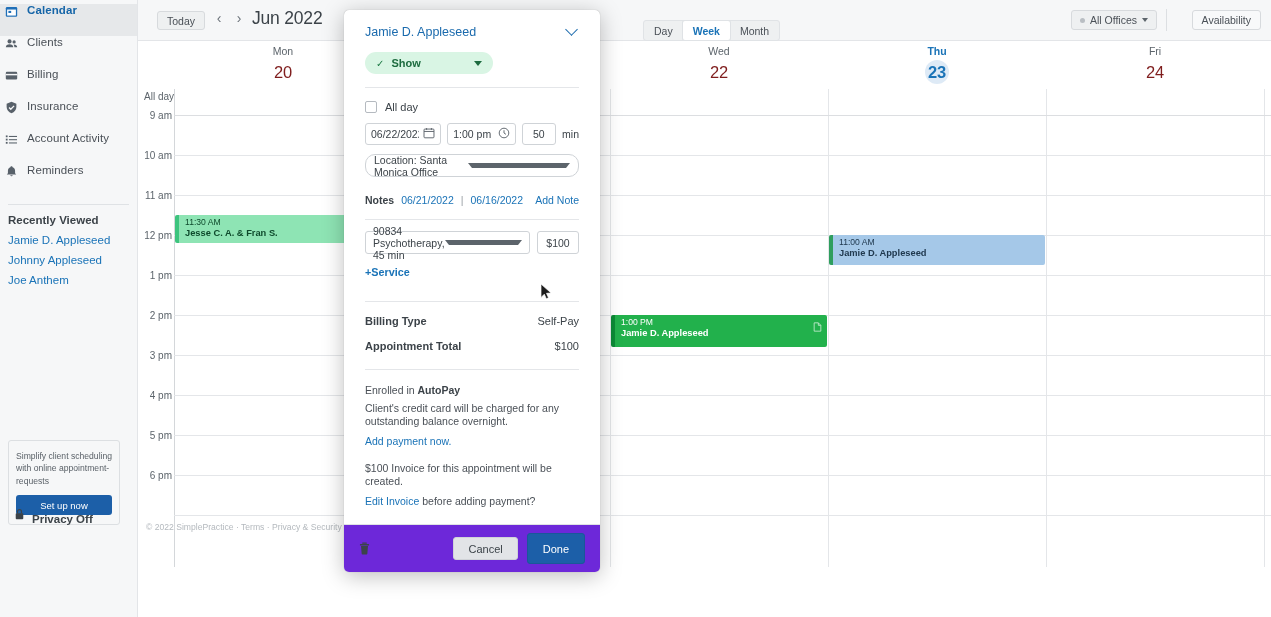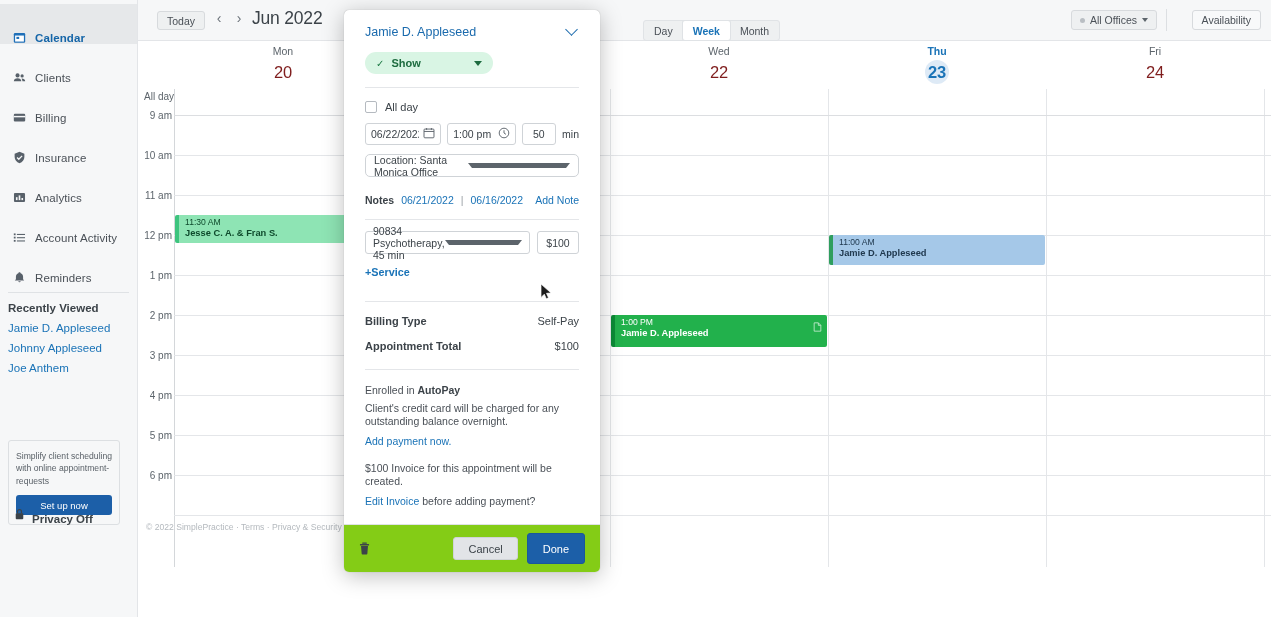--- a/index.html
+++ b/index.html
@@ -13,22 +13,22 @@
 
   
   .sidebar {
     position: absolute; left: 0; top: 0;
     width: 138px; height: 617px;
     background: #f6f7f8;
     border-right: 1px solid #e3e5e8;
   }
   .nav-list { padding-top: 4px; }
   .nav-item {
-    display: flex; align-items: flex-end;
-    height: 40px; padding-left: 12px;
+    display: flex; align-items: flex-start;
+    height: 32px; padding-left: 4px;
     gap: 9px; cursor: pointer;
   }
   .nav-item.active { background: #e6e8ea; }
   .nav-icon {
     width: 14px; height: 14px;
     display: flex; align-items: center; justify-content: center;
     flex: 0 0 14px; color: #58616a;
   }
   .nav-item.active .nav-icon { color: #1f6fb8; }
   .nav-label {
@@ -228,21 +228,21 @@
   .field input {
     border: none; outline: none; width: 100%;
     font-size: 10.5px; color: #3c4349;
     font-family: "Liberation Sans", sans-serif; background: transparent;
   }
   .field-dur input { text-align: center; }
   .min-lbl { font-size: 10.5px; color: #3c4349; }
 
   .select-box {
     margin-top: 9px; height: 23px; width: 100%;
-    border: 1px solid #cfd3d7; border-radius: 5px; background: #fff;
+    border: 1px solid #cfd3d7; border-radius: 10px; background: #fff;
     display: flex; align-items: center; padding: 0 8px; cursor: pointer;
   }
   .select-box span { flex: 1; font-size: 10.5px; color: #3c4349; }
   .caret-gray {
     width: 0; height: 0; border-left: 4px solid transparent;
     border-right: 4px solid transparent; border-top: 5px solid #5c646b;
   }
 
   .notes-row { display: flex; align-items: center; margin-top: 17px; gap: 7px; }
   .notes-lbl { font-size: 10.5px; font-weight: 700; color: #3c4349; }
@@ -271,21 +271,21 @@
   .kv-key { font-size: 11px; font-weight: 700; color: #3c4349; }
   .kv-val { font-size: 11px; color: #3c4349; }
   .sep3 { height: 1px; background: #e4e6e9; margin-top: 17px; }
 
   .autopay-lbl { font-size: 10.5px; color: #4a5057; margin-top: 14px; }
   .autopay-lbl b { font-weight: 700; color: #3c4349; }
   .para { font-size: 10.5px; color: #4a5057; line-height: 1.27; margin-top: 6px; }
   .inline-link { color: #1a73b7; cursor: pointer; }
 
   .modal-footer {
-    height: 48px; background: #84cc16; border-top: 1px solid #dfe2e5;
+    height: 48px; background: #6d28d9; border-top: 1px solid #dfe2e5;
     border-radius: 0 0 5px 5px;
     display: flex; align-items: center; padding: 0 15px; gap: 9px;
   }
   .trash-btn { cursor: pointer; display: flex; align-items: center; }
   .btn-cancel {
     margin-left: auto; height: 23px; padding: 0 14px;
     background: #e2e4e7; border: 1px solid #d0d3d7; border-radius: 3px;
     font-size: 11px; color: #3c4349; cursor: pointer;
     font-family: "Liberation Sans", sans-serif;
   }
@@ -345,31 +345,20 @@
       <div class="nav-item">
         <span class="nav-icon">
           <svg width="13" height="13" viewBox="0 0 16 16">
               <path d="M8 1l6 2.3v4.2c0 3.6-2.4 6.4-6 7.5-3.6-1.1-6-3.9-6-7.5V3.3z" fill="#58616a"></path>
               <path d="M5 8l2.1 2.2L11.2 6" stroke="#f6f7f8" stroke-width="1.6" fill="none"></path>
             </svg>
         </span>
         <span class="nav-label">Insurance</span>
       </div>
 
-      <div class="nav-item">
-        <span class="nav-icon">
-          <svg width="13" height="13" viewBox="0 0 16 16">
-              <rect x="1.2" y="2.4" width="13.6" height="11.2" rx="1.2" fill="#58616a"></rect>
-              <rect x="3.6" y="7.6" width="2" height="3.6" fill="#f6f7f8"></rect>
-              <rect x="7" y="5.4" width="2" height="5.8" fill="#f6f7f8"></rect>
-              <rect x="10.4" y="8.6" width="2" height="2.6" fill="#f6f7f8"></rect>
-            </svg>
-        </span>
-        <span class="nav-label">Analytics</span>
-      </div>
 
       <div class="nav-item">
         <span class="nav-icon">
           <svg width="13" height="13" viewBox="0 0 16 16" fill="#58616a">
               <rect x="1" y="3" width="2.2" height="2.2"></rect>
               <rect x="1" y="7" width="2.2" height="2.2"></rect>
               <rect x="1" y="11" width="2.2" height="2.2"></rect>
               <rect x="4.8" y="3.6" width="10" height="1.3"></rect>
               <rect x="4.8" y="7.6" width="10" height="1.3"></rect>
               <rect x="4.8" y="11.6" width="10" height="1.3"></rect>

